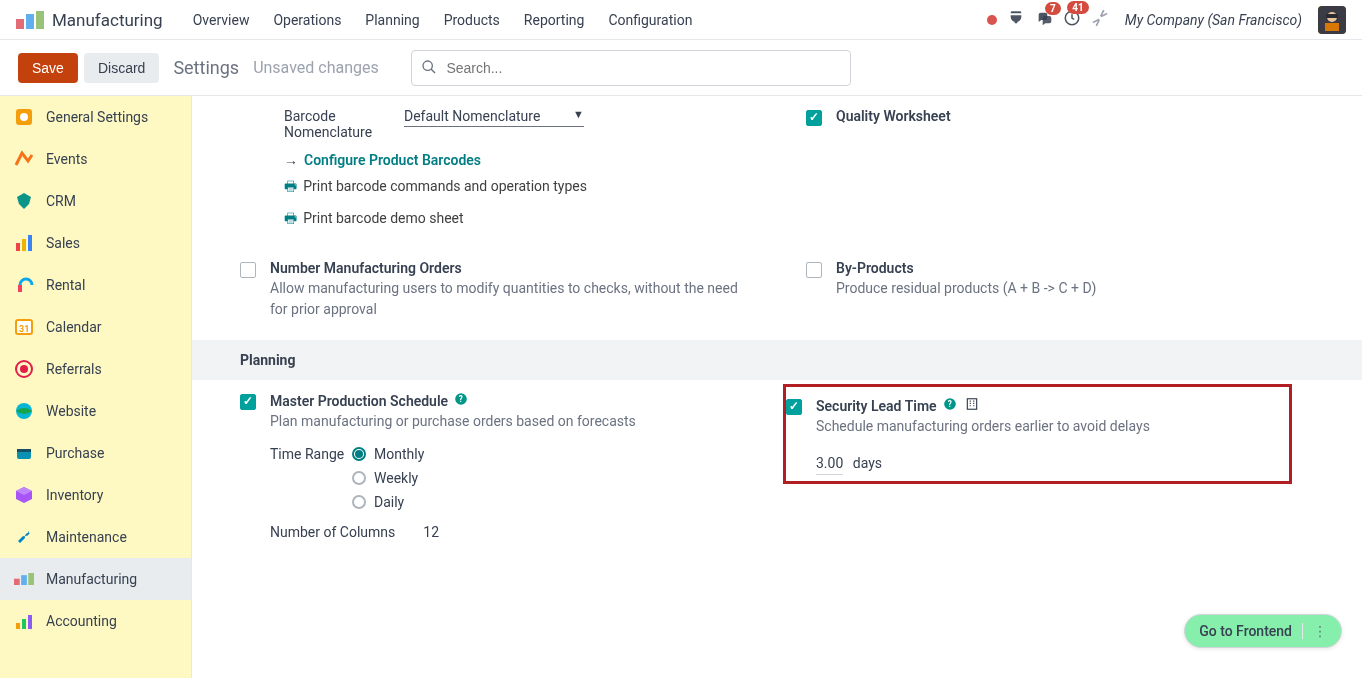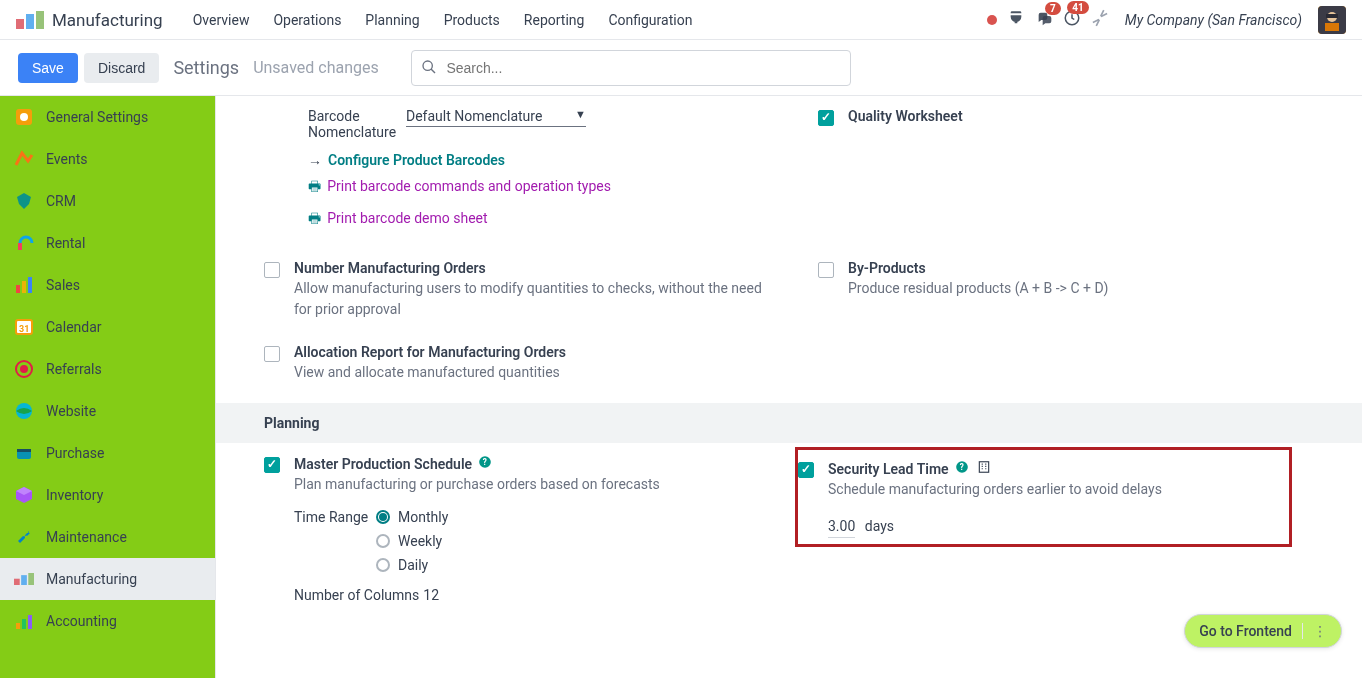--- a/index.html
+++ b/index.html
@@ -12,31 +12,31 @@
 .top-icons { display: flex; align-items: center; gap: 10px; }
 .red-dot { width: 10px; height: 10px; border-radius: 50%; background: #d9534f; }
 .icon-btn { position: relative; cursor: pointer; color: #4b5563; }
 .badge { position: absolute; top: -8px; right: -8px; background: #d44c3f; color: #fff; font-size: 10px; border-radius: 8px; padding: 1px 5px; font-weight: bold; }
 .tool-icon { color: #9ca3af; }
 .company-name { font-size: 14px; color: #374151; margin: 0 6px; font-style: italic; }
 .avatar { width: 28px; height: 28px; border-radius: 4px; background: linear-gradient(135deg,#f59e0b,#d97706); display:inline-flex; align-items:center; justify-content:center; overflow:hidden;}
 .avatar svg { width: 28px; height:28px; }
 
 .actionbar { display: flex; align-items: center; height: 56px; padding: 0 18px; border-bottom: 1px solid #e5e7eb; background: #fff; }
-.btn-save { background: #3b82f6; color: #fff; border: none; padding: 7px 14px; font-size: 14px; border-radius: 4px; cursor:pointer; font-weight:500; }
+.btn-save { background: #c2410c; color: #fff; border: none; padding: 7px 14px; font-size: 14px; border-radius: 4px; cursor:pointer; font-weight:500; }
 .btn-discard { background: #e9ecef; color: #374151; border: none; padding: 7px 14px; font-size: 14px; border-radius: 4px; cursor:pointer; margin-left: 6px; font-weight: 500;}
 .settings-label { font-size: 18px; color: #6b7280; margin-left: 14px; }
 .unsaved { font-size: 16px; color: #9ca3af; margin-left: 14px; }
 .searchwrap { margin-left: auto; margin-right: auto; position: relative;}
 .searchbox { width: 440px; height: 36px; border: 1px solid #d1d5db; border-radius: 4px; padding: 0 12px 0 34px; font-size: 14px; color: #6b7280; }
 .search-icon { position:absolute; left: 10px; top: 9px; color: #6b7280; }
 .actionbar-right { width: 460px; }
 
 .main { display: flex; height: calc(100vh - 96px); }
-.sidebar { width: 216px; border-right: 1px solid #e5e7eb; overflow-y: auto; background:#84cc16; flex-shrink:0; }
+.sidebar { width: 192px; border-right: 1px solid #e5e7eb; overflow-y: auto; background:#fef9c3; flex-shrink:0; }
 .sidebar::-webkit-scrollbar { width: 12px; }
 .sidebar::-webkit-scrollbar-thumb { background: #c1c1c1; border-radius: 2px;}
 .side-item { display: flex; align-items: center; padding: 11px 14px; cursor: pointer; color: #374151; gap: 12px; }
 .side-item.active { background: #e9ecef; }
 .side-icon { width: 20px; height: 20px; flex-shrink:0; display:inline-flex; align-items:center; justify-content:center;}
 
 .content { flex: 1; overflow-y: auto; background: #fff; position: relative; }
 .content::-webkit-scrollbar { width: 14px; }
 .content::-webkit-scrollbar-thumb { background: #c1c1c1; }
 .content-inner { padding: 0 0 40px 0; }
@@ -49,38 +49,38 @@
 .chk.checked::after { content:"✓"; color:#fff; font-size: 12px; position:absolute; top:-1px; left:2px; font-weight: bold;}
 .setting-body { flex: 1; }
 .setting-title { font-weight: 600; color: #374151; margin-bottom: 2px; display:inline-flex; align-items:center; gap: 6px;}
 .setting-desc { color: #6b7280; font-size: 14px; line-height: 1.5; }
 .select-like { border: none; border-bottom: 1px solid #6b7280; min-width: 180px; padding-bottom: 2px; display: inline-flex; justify-content:space-between; color:#374151; cursor:pointer;}
 .caret-down { font-size: 11px; color:#374151;}
 .sublink-row { padding: 4px 0; }
 .sublink-arrow { color:#374151; margin-right:6px; font-weight:bold;}
 .sublink { color: #017e84; font-weight: 600; cursor:pointer; font-size: 14px;}
 .sublink-icon { color: #017e84; margin-right: 6px;}
-.sublink-plain { color:#a21caf; cursor:pointer;}
+.sublink-plain { color:#404040; cursor:pointer;}
 .section-header { background: #f1f3f4; padding: 12px 30px 12px 48px; font-weight: 700; color: #374151; margin-top: 8px;}
-.barcode-grid { display:flex; align-items:baseline; padding-bottom: 8px;}
+.barcode-grid { display:flex; align-items:baseline; gap: 22px; padding-bottom: 8px;}
 .label-col { color:#374151; width: 98px;}
 .radio-group { margin-top: 4px; }
 .radio-item { display: flex; align-items:center; gap: 8px; padding: 4px 0; cursor:pointer;}
 .radio { width: 14px; height: 14px; border: 2px solid #adb5bd; border-radius: 50%; position: relative;}
 .radio.checked { border-color: #017e84; }
 .radio.checked::after { content:""; position:absolute; width:8px; height:8px; background:#017e84; border-radius:50%; top:1px; left:1px;}
 .time-range-label { display:inline-block; width:82px; color:#374151;}
 .help-icon { color:#009688; font-size:14px; cursor:pointer;}
 .doc-icon { color:#374151; margin-left:2px;}
 .highlight-box { border: 3px solid #b11f24; padding: 10px 16px 10px 0; margin-right: 40px; margin-top: 4px;}
-.frontend-pill { position: fixed; right: 20px; bottom: 30px; background: #bef264; border: 1px solid #d1d5db; border-radius: 20px; padding: 8px 14px; display:flex; align-items:center; gap: 10px; box-shadow: 0 1px 4px rgba(0,0,0,0.1); font-weight:500; color:#374151;}
+.frontend-pill { position: fixed; right: 20px; bottom: 30px; background: #86efac; border: 1px solid #d1d5db; border-radius: 20px; padding: 8px 14px; display:flex; align-items:center; gap: 10px; box-shadow: 0 1px 4px rgba(0,0,0,0.1); font-weight:500; color:#374151;}
 .kebab { color: #6b7280; font-size: 14px; border-left: 1px solid #e5e7eb; padding-left: 10px; cursor:pointer;}
 .input-line { border:none; border-bottom:1px solid #d1d5db; width: 200px; padding-bottom: 3px; color:#374151;}
 .days-label { margin-left: 6px; color:#374151;}
-.ncol-row { display:flex; align-items:baseline; gap: 4px; margin-top:10px;}
+.ncol-row { display:flex; align-items:baseline; gap: 28px; margin-top:10px;}
 .spacer-col { width: 30px; flex-shrink:0;}
 </style>
 </head>
 <body>
 
 <div class="topnav">
   <span class="brand-icon">
     <svg viewBox="0 0 28 18">
         <rect x="0" y="8" width="8" height="10" fill="#e06c75"></rect>
         <rect x="10" y="3" width="8" height="15" fill="#61afef"></rect>
@@ -167,35 +167,35 @@
         <span class="side-icon">
           <svg viewBox="0 0 20 20">
             <path d="M10 2 L3 6 L5 13 L10 18 L15 13 L17 6 Z" fill="#0d9488"></path>
           </svg>
         </span>
         <span>CRM</span>
       </div>
     <div class="side-item">
         <span class="side-icon">
           <svg viewBox="0 0 20 20">
-            <path d="M6 10a6 6 0 1112 0" stroke="#0ea5e9" stroke-width="3" fill="none"></path>
-            <rect x="4" y="10" width="4" height="7" fill="#f43f5e"></rect>
-          </svg>
-        </span>
-        <span>Rental</span>
-      </div>
-    <div class="side-item">
-        <span class="side-icon">
-          <svg viewBox="0 0 20 20">
             <rect x="2" y="10" width="4" height="8" fill="#ef4444"></rect>
             <rect x="8" y="6" width="4" height="12" fill="#eab308"></rect>
             <rect x="14" y="2" width="4" height="16" fill="#3b82f6"></rect>
           </svg>
         </span>
         <span>Sales</span>
+      </div>
+    <div class="side-item">
+        <span class="side-icon">
+          <svg viewBox="0 0 20 20">
+            <path d="M6 10a6 6 0 1112 0" stroke="#0ea5e9" stroke-width="3" fill="none"></path>
+            <rect x="4" y="10" width="4" height="7" fill="#f43f5e"></rect>
+          </svg>
+        </span>
+        <span>Rental</span>
       </div>
     <div class="side-item">
         <span class="side-icon">
           <svg viewBox="0 0 20 20">
             <rect x="2" y="3" width="16" height="14" rx="2" fill="#fff" stroke="#f59e0b" stroke-width="2"></rect>
             <text x="5" y="15" font-size="9" fill="#f59e0b" font-weight="bold">31</text>
           </svg>
         </span>
         <span>Calendar</span>
       </div>
@@ -302,30 +302,20 @@
         </div>
         <div class="setting-col right">
           <div class="chk"></div>
           <div class="setting-body">
             <div class="setting-title">By-Products</div>
             <div class="setting-desc">Produce residual products (A + B -&gt; C + D)</div>
           </div>
         </div>
       </div>
 
-      <div class="settings-row">
-        <div class="setting-col">
-          <div class="chk"></div>
-          <div class="setting-body">
-            <div class="setting-title">Allocation Report for Manufacturing Orders</div>
-            <div class="setting-desc">View and allocate manufactured quantities</div>
-          </div>
-        </div>
-        <div class="setting-col right"></div>
-      </div>
 
       <div class="section-header">Planning</div>
 
       <div class="settings-row" style="align-items:flex-start;">
         <div class="setting-col">
           <div class="chk checked"></div>
           <div class="setting-body">
             <div class="setting-title">
               <span>Master Production Schedule</span>
               <span class="help-icon">

